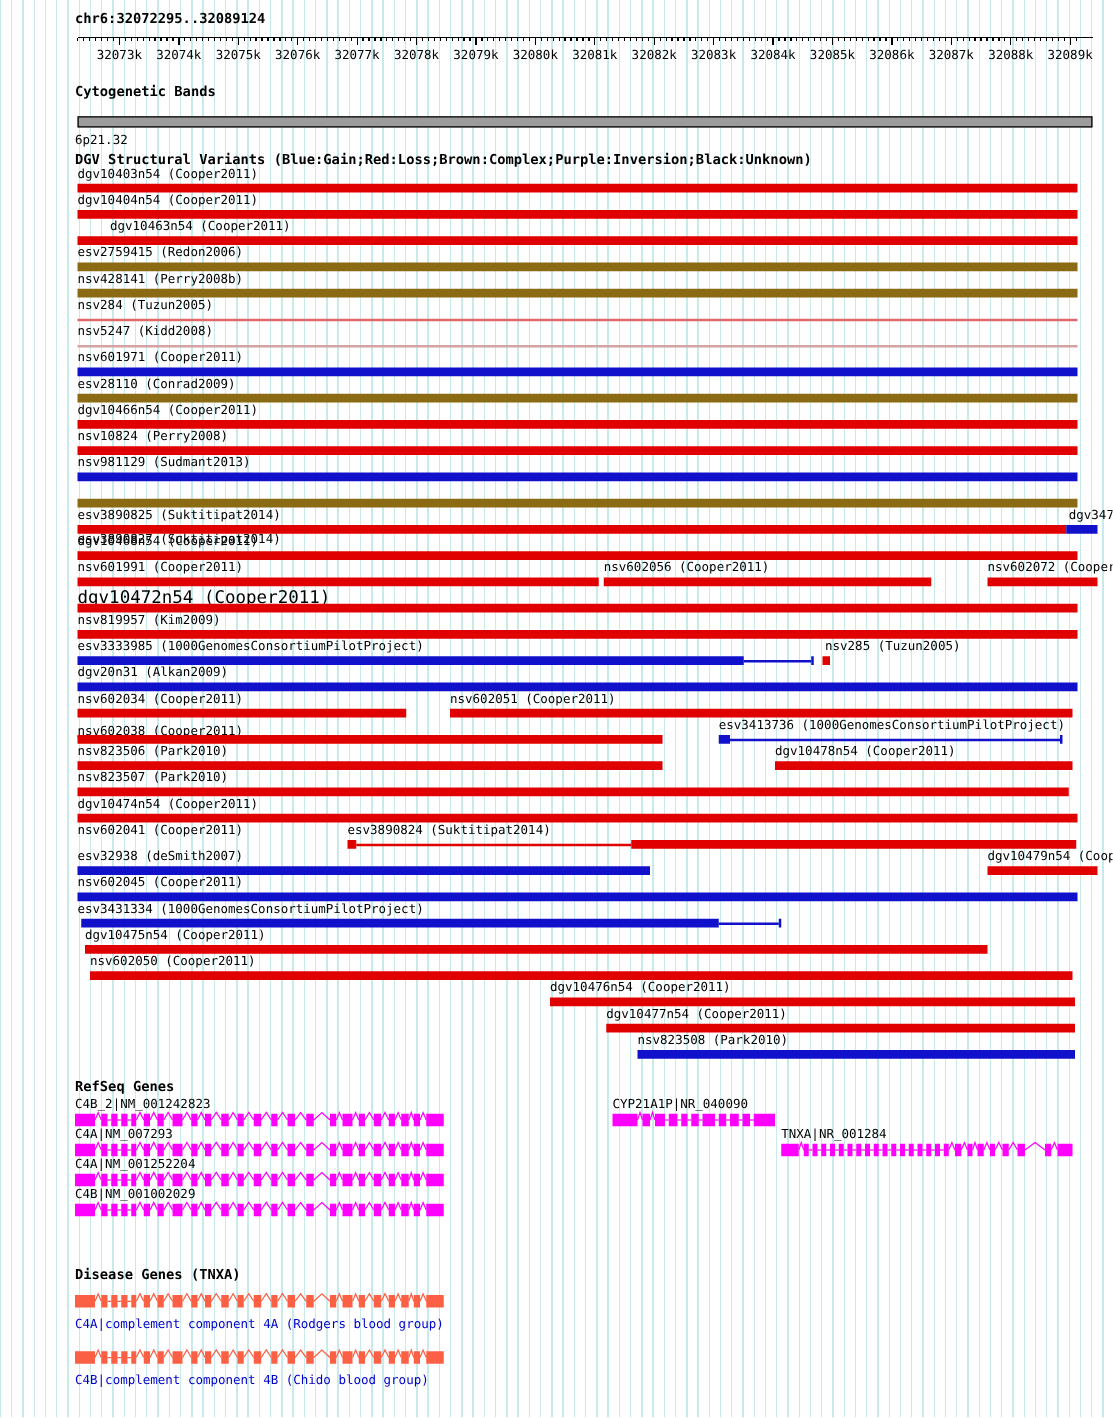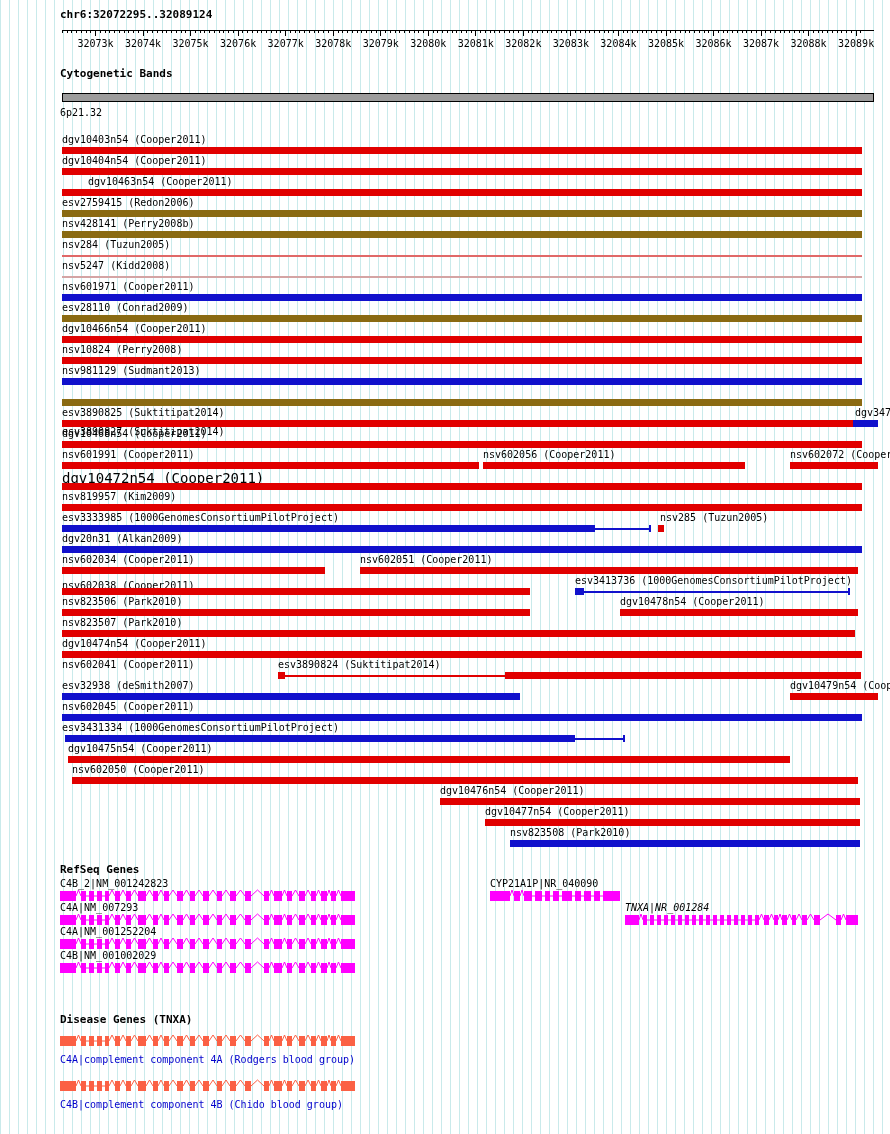--- a/index.html
+++ b/index.html
@@ -207,20 +207,21 @@
       <text x="713.4944441143265" y="47" text-anchor="middle" font-size="10px" fill="#000000" font-family="DejaVu Sans Mono, monospace">32086k</text>
       <text x="761.0314338344524" y="47" text-anchor="middle" font-size="10px" fill="#000000" font-family="DejaVu Sans Mono, monospace">32087k</text>
       <text x="808.5684235545784" y="47" text-anchor="middle" font-size="10px" fill="#000000" font-family="DejaVu Sans Mono, monospace">32088k</text>
       <text x="856.1054132747043" y="47" text-anchor="middle" font-size="10px" fill="#000000" font-family="DejaVu Sans Mono, monospace">32089k</text>
     </svg>
 
   <div class="hdr" style="left:60px;top:67px;">Cytogenetic Bands</div>
   <div class="lbl" style="left:60px;top:81px;margin-top:26px;">6p21.32</div>
   <div id="cytoband-bar" style="background: rgb(156, 156, 156);"></div>
 
+  <div class="hdr" style="left:60px;top:121px;">DGV Structural Variants (Blue:Gain;Red:Loss;Brown:Complex;Purple:Inversion;Black:Unknown)</div>
   <div id="dgv-track">
       <div style="position: absolute; left: 62px; top: 134px; font-size: 10px; color: rgb(0, 0, 0); white-space: pre;">dgv10403n54 (Cooper2011)</div>
       <div style="position: absolute; left: 62px; top: 147px; width: 800px; height: 7px; background: rgb(225, 0, 0);"></div>
       <div style="position: absolute; left: 62px; top: 155px; font-size: 10px; color: rgb(0, 0, 0); white-space: pre;">dgv10404n54 (Cooper2011)</div>
       <div style="position: absolute; left: 62px; top: 168px; width: 800px; height: 7px; background: rgb(225, 0, 0);"></div>
       <div style="position: absolute; left: 62px; top: 176px; font-size: 10px; color: rgb(0, 0, 0); white-space: pre; margin-left: 26px;">dgv10463n54 (Cooper2011)</div>
       <div style="position: absolute; left: 62px; top: 189px; width: 800px; height: 7px; background: rgb(225, 0, 0);"></div>
       <div style="position: absolute; left: 62px; top: 197px; font-size: 10px; color: rgb(0, 0, 0); white-space: pre;">esv2759415 (Redon2006)</div>
       <div style="position: absolute; left: 62px; top: 210px; width: 800px; height: 7px; background: rgb(138, 106, 18);"></div>
       <div style="position: absolute; left: 62px; top: 218px; font-size: 10px; color: rgb(0, 0, 0); white-space: pre;">nsv428141 (Perry2008b)</div>
@@ -429,21 +430,21 @@
         <rect x="185.0" y="3" width="6.0" height="10" fill="#ff00ff"></rect>
         <rect x="204.0" y="3" width="5.0" height="10" fill="#ff00ff"></rect>
         <rect x="214.0" y="3" width="8.0" height="10" fill="#ff00ff"></rect>
         <rect x="227.0" y="3" width="5.0" height="10" fill="#ff00ff"></rect>
         <rect x="239.0" y="3" width="6.0" height="10" fill="#ff00ff"></rect>
         <rect x="251.0" y="3" width="5.0" height="10" fill="#ff00ff"></rect>
         <rect x="261.0" y="3" width="6.0" height="10" fill="#ff00ff"></rect>
         <rect x="271.0" y="3" width="5.0" height="10" fill="#ff00ff"></rect>
         <rect x="281.0" y="3" width="14.0" height="10" fill="#ff00ff"></rect>
       </svg>
-      <div style="position: absolute; left: 625px; top: 902px; font-size: 10px; color: rgb(0, 0, 0); white-space: pre; font-style: italic;">TNXA|NR_001284</div>
+      <div style="position: absolute; left: 625px; top: 902px; font-size: 10px; color: rgb(0, 0, 0); white-space: pre;">TNXA|NR_001284</div>
       <svg width="237" height="14" style="position: absolute; left: 625px; top: 912px; overflow: visible;">
         <polyline points="14,8 16.0,2 18,8" fill="none" stroke="#ff00ff" stroke-width="1"></polyline>
         <line x1="22" y1="8" x2="25" y2="8" stroke="#ff00ff" stroke-width="1"></line>
         <line x1="29" y1="8" x2="32" y2="8" stroke="#ff00ff" stroke-width="1"></line>
         <line x1="36" y1="8" x2="39" y2="8" stroke="#ff00ff" stroke-width="1"></line>
         <line x1="43" y1="8" x2="46" y2="8" stroke="#ff00ff" stroke-width="1"></line>
         <line x1="50" y1="8" x2="53" y2="8" stroke="#ff00ff" stroke-width="1"></line>
         <line x1="57" y1="8" x2="60" y2="8" stroke="#ff00ff" stroke-width="1"></line>
         <line x1="64" y1="8" x2="67" y2="8" stroke="#ff00ff" stroke-width="1"></line>
         <line x1="71" y1="8" x2="74" y2="8" stroke="#ff00ff" stroke-width="1"></line>

